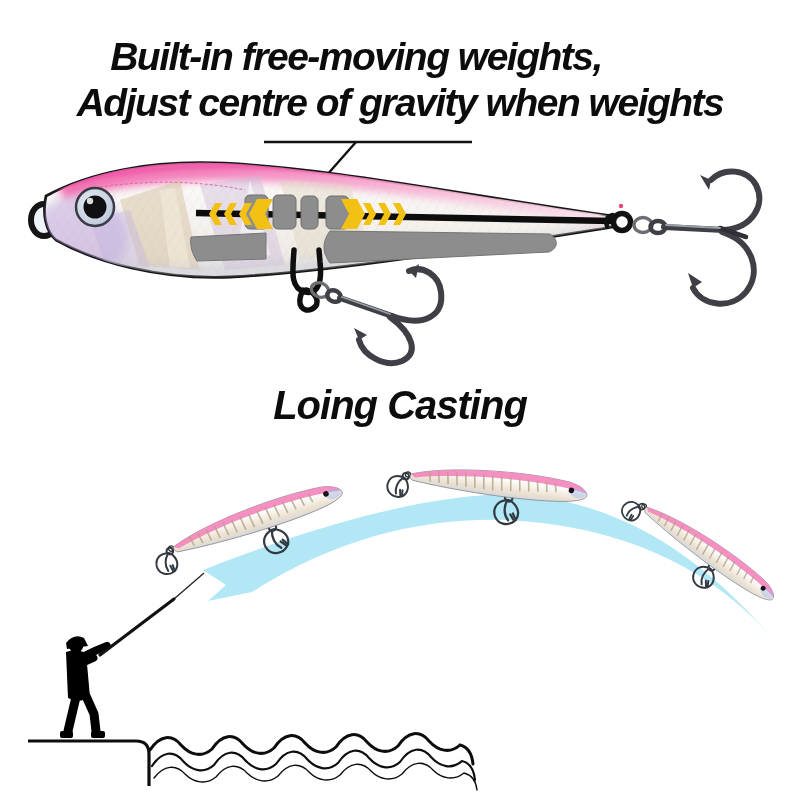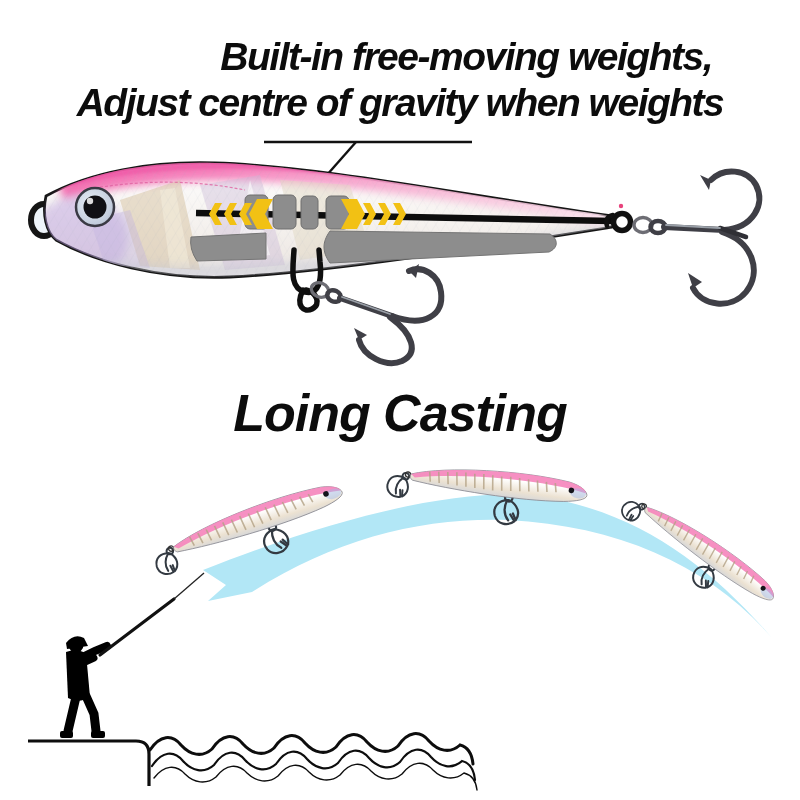--- a/index.html
+++ b/index.html
@@ -2,24 +2,24 @@
 <html><head>
 <meta charset="utf-8">
 <style>
   html,body{margin:0;padding:0;background:#fff;}
   .stage{position:relative;width:800px;height:800px;background:#ffffff;overflow:hidden;
          font-family:"Liberation Sans", sans-serif;}
   svg.scene{position:absolute;left:0;top:0;}
   .headline{position:absolute;top:34px;left:0;width:800px;text-align:center;
             font-weight:bold;font-style:italic;color:#0c0c0c;line-height:46px;
             font-size:39px;letter-spacing:-1.5px;white-space:nowrap;}
-  .headline .l1{padding-right:88px;text-align:right;}
+  .headline .l1{padding-right:88px;}
   .casting-heading{position:absolute;top:383px;left:0;width:800px;text-align:center;
             font-weight:bold;font-style:italic;color:#0c0c0c;
-            font-size:52px;letter-spacing:-1px;white-space:nowrap;}
+            font-size:40px;letter-spacing:-1px;white-space:nowrap;}
   .hk{fill:none;stroke:#333a42;stroke-width:1.8;stroke-linecap:round;stroke-linejoin:round;}
 </style>
 </head>
 <body>
 
 <div class="stage">
 
 <svg class="scene" width="800" height="800" viewBox="0 0 800 800">
   <defs>
     <path id="bodyPath" d="M 46 196 C 90 172 150 161 215 163 C 320 166 470 196 612 216 L 620 221 L 612 227 C 480 248 330 272 230 277 C 160 280 95 262 56 240 C 46 232 42 214 46 196 Z"></path>

